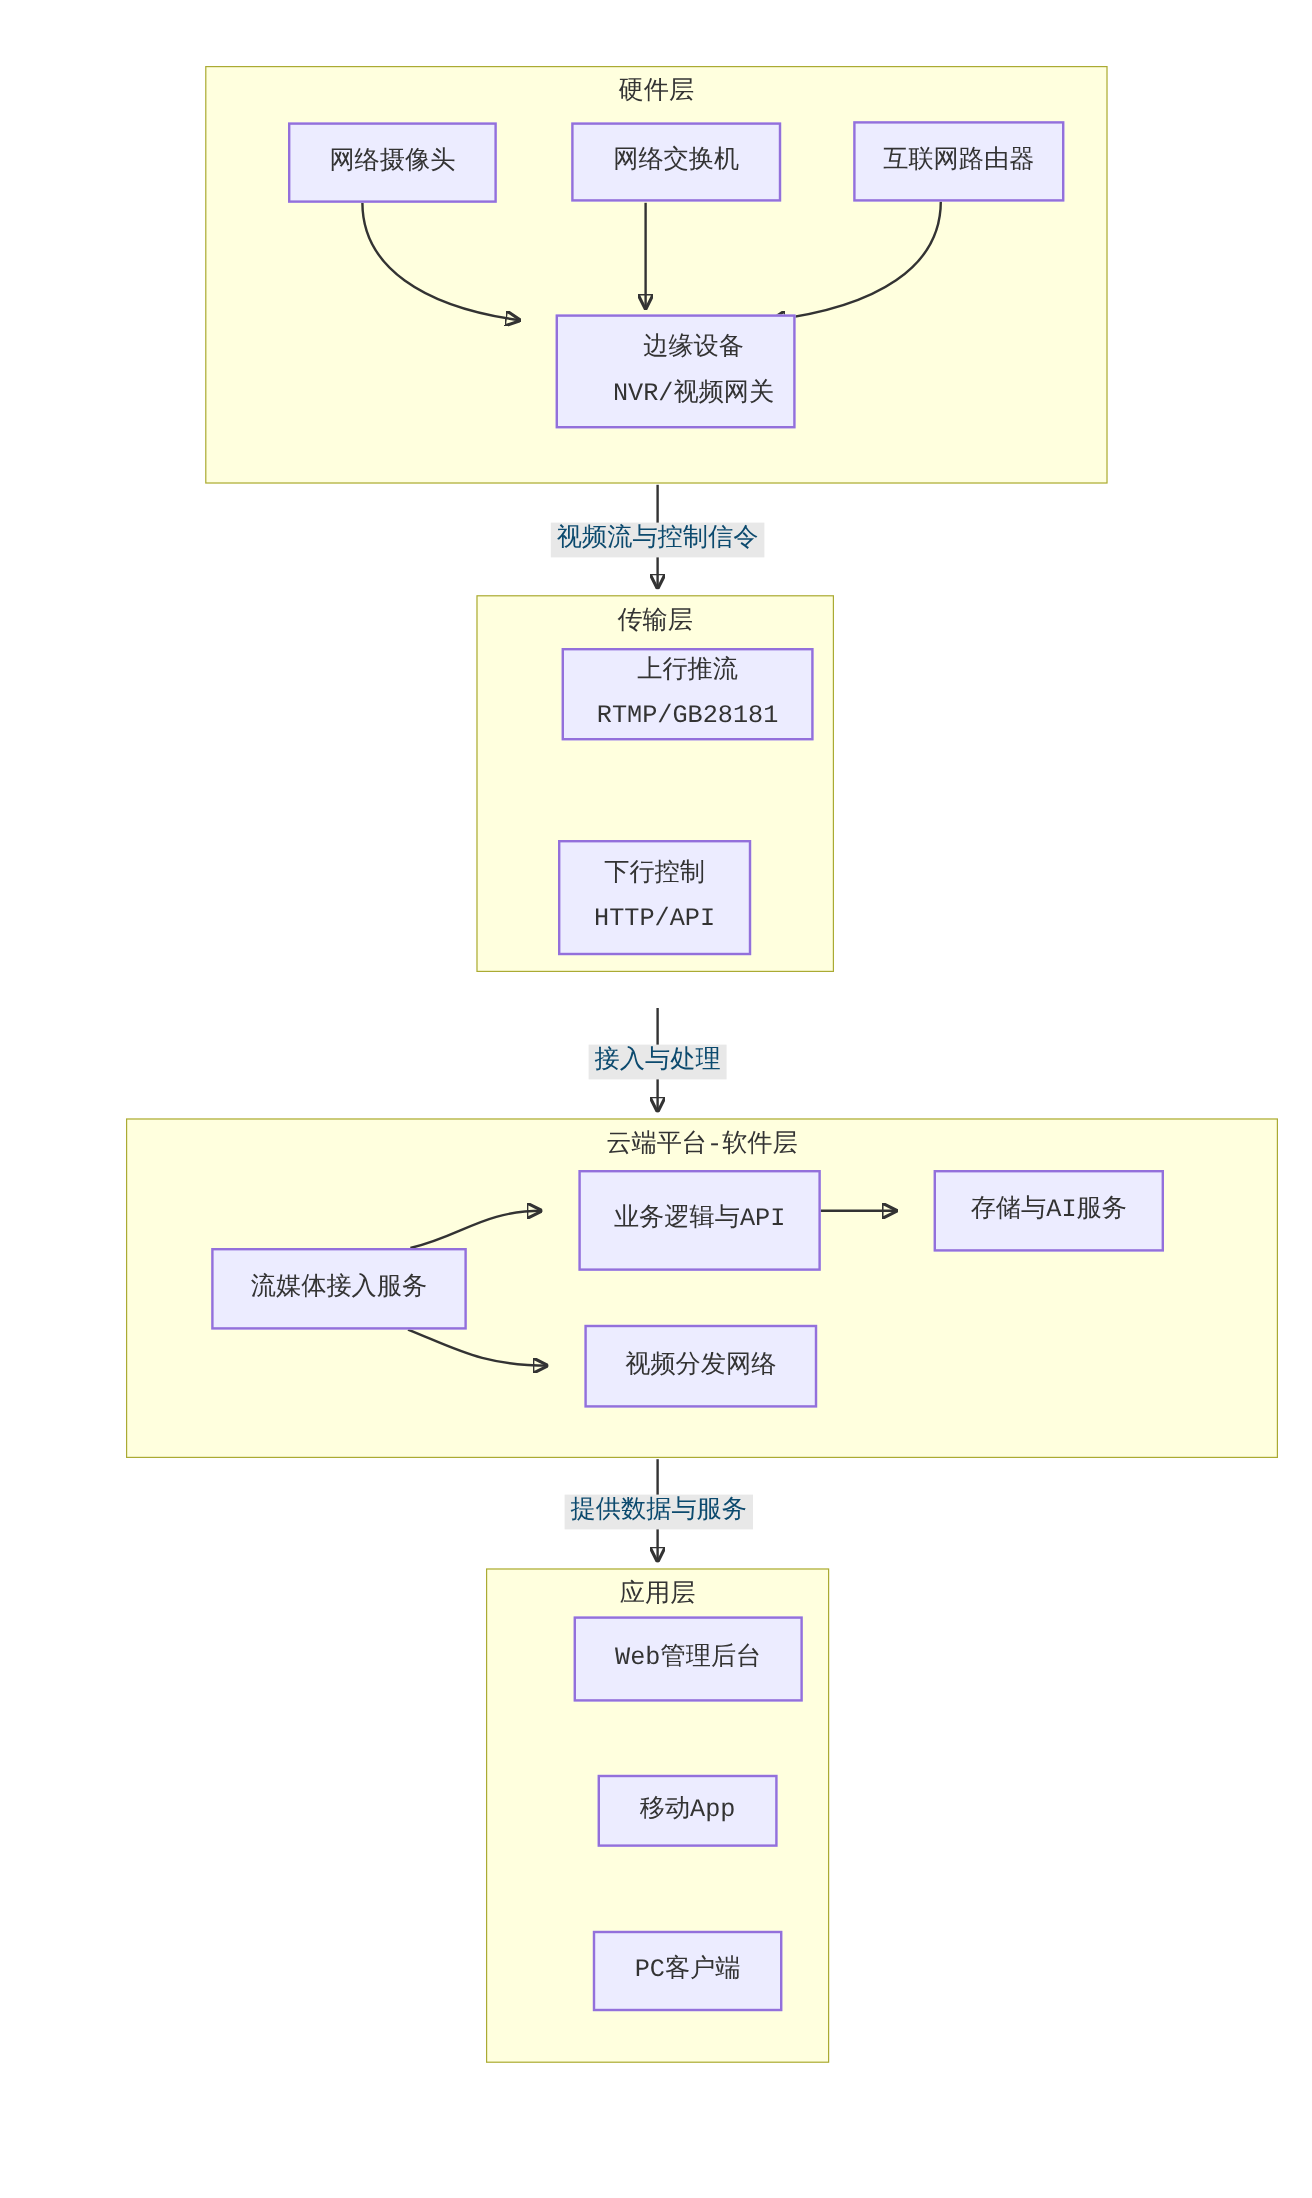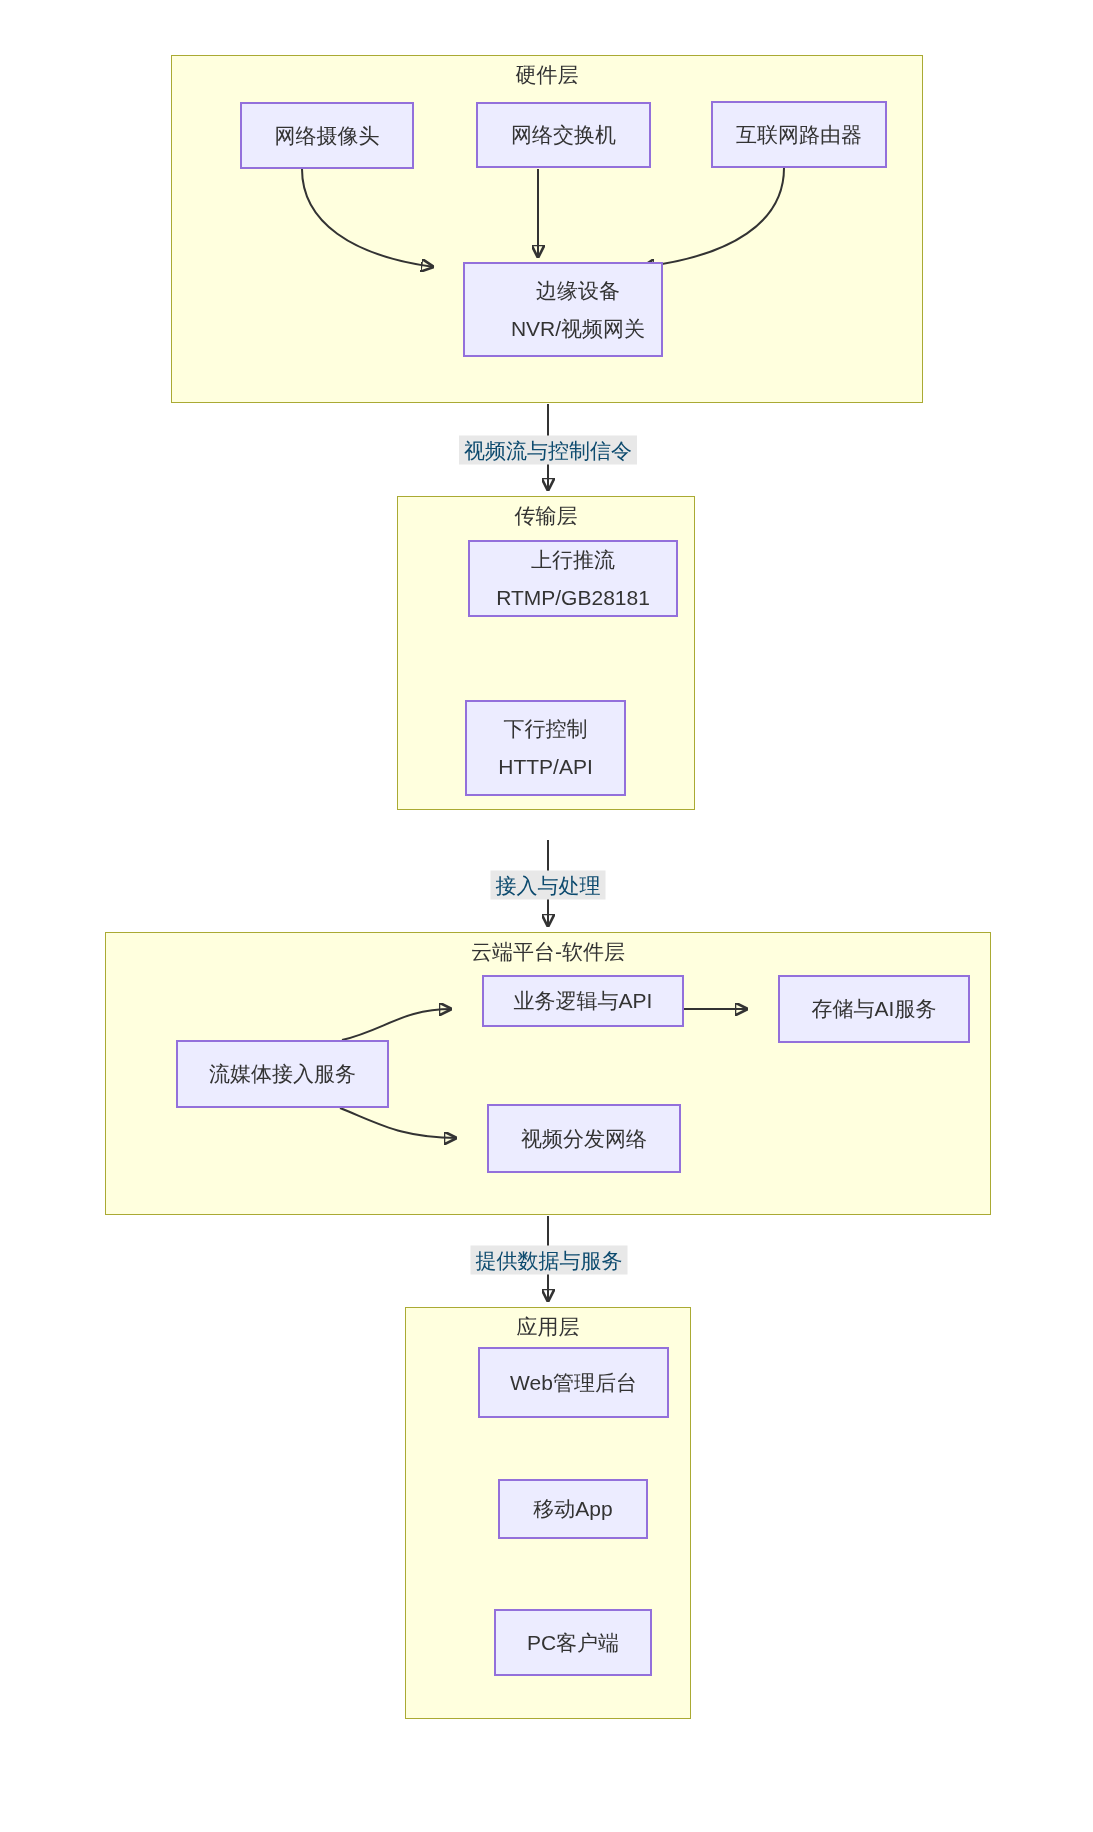--- a/index.html
+++ b/index.html
@@ -1,18 +1,18 @@
 <!DOCTYPE html>
 <html><head>
 <meta charset="utf-8">
 <style>
   html,body { margin:0; padding:0; background:#ffffff; }
   .canvas {
     position:relative; width:1093px; height:1832px;
-    font-family:Liberation Sans, sans-serif;
+    font-family:Liberation Mono, monospace;
     color:#333333; overflow:hidden;
   }
   .cluster {
     position:absolute; background:#ffffde; border:1px solid #aaaa33;
     box-sizing:border-box;
   }
   .cluster-title {
     position:absolute; top:5px; left:0; width:100%;
     text-align:center; font-size:21px; color:#333333;
   }
@@ -36,21 +36,21 @@
 <div class="canvas">
 
   <div class="cluster" style="left:171px;top:55px;width:752px;height:348px;">
     <div class="cluster-title">硬件层</div>
   </div>
 
   <div class="cluster" style="left:397px;top:496px;width:298px;height:314px;">
     <div class="cluster-title">传输层</div>
   </div>
 
-  <div class="cluster" style="left:105px;top:932px;width:886px;height:283px;padding-left:16px;">
+  <div class="cluster" style="left:105px;top:932px;width:960px;height:283px;padding-left:16px;">
     <div class="cluster-title">云端平台-软件层</div>
   </div>
 
   <div class="cluster" style="left:405px;top:1307px;width:286px;height:412px;">
     <div class="cluster-title">应用层</div>
   </div>
 
   <svg class="edges">
     <defs>
       <marker id="arrow" viewBox="0 0 10 10" refX="10" refY="5" markerUnits="userSpaceOnUse" markerWidth="13" markerHeight="13" orient="auto">
@@ -91,21 +91,21 @@
     <span>RTMP/GB28181</span>
   </div>
   <div class="node" style="left:440px;top:700px;width:161px;height:96px;">
     <span>下行控制</span>
     <span>HTTP/API</span>
   </div>
 
   <div class="node" style="left:151px;top:1040px;width:213px;height:68px;">
     <span>流媒体接入服务</span>
   </div>
-  <div class="node" style="left:457px;top:975px;width:202px;height:52px;">
+  <div class="node" style="left:457px;top:975px;width:202px;height:84px;">
     <span>业务逻辑与API</span>
   </div>
   <div class="node" style="left:753px;top:975px;width:192px;height:68px;">
     <span>存储与AI服务</span>
   </div>
   <div class="node" style="left:462px;top:1104px;width:194px;height:69px;">
     <span>视频分发网络</span>
   </div>
 
   <div class="node" style="left:453px;top:1347px;width:191px;height:71px;">

